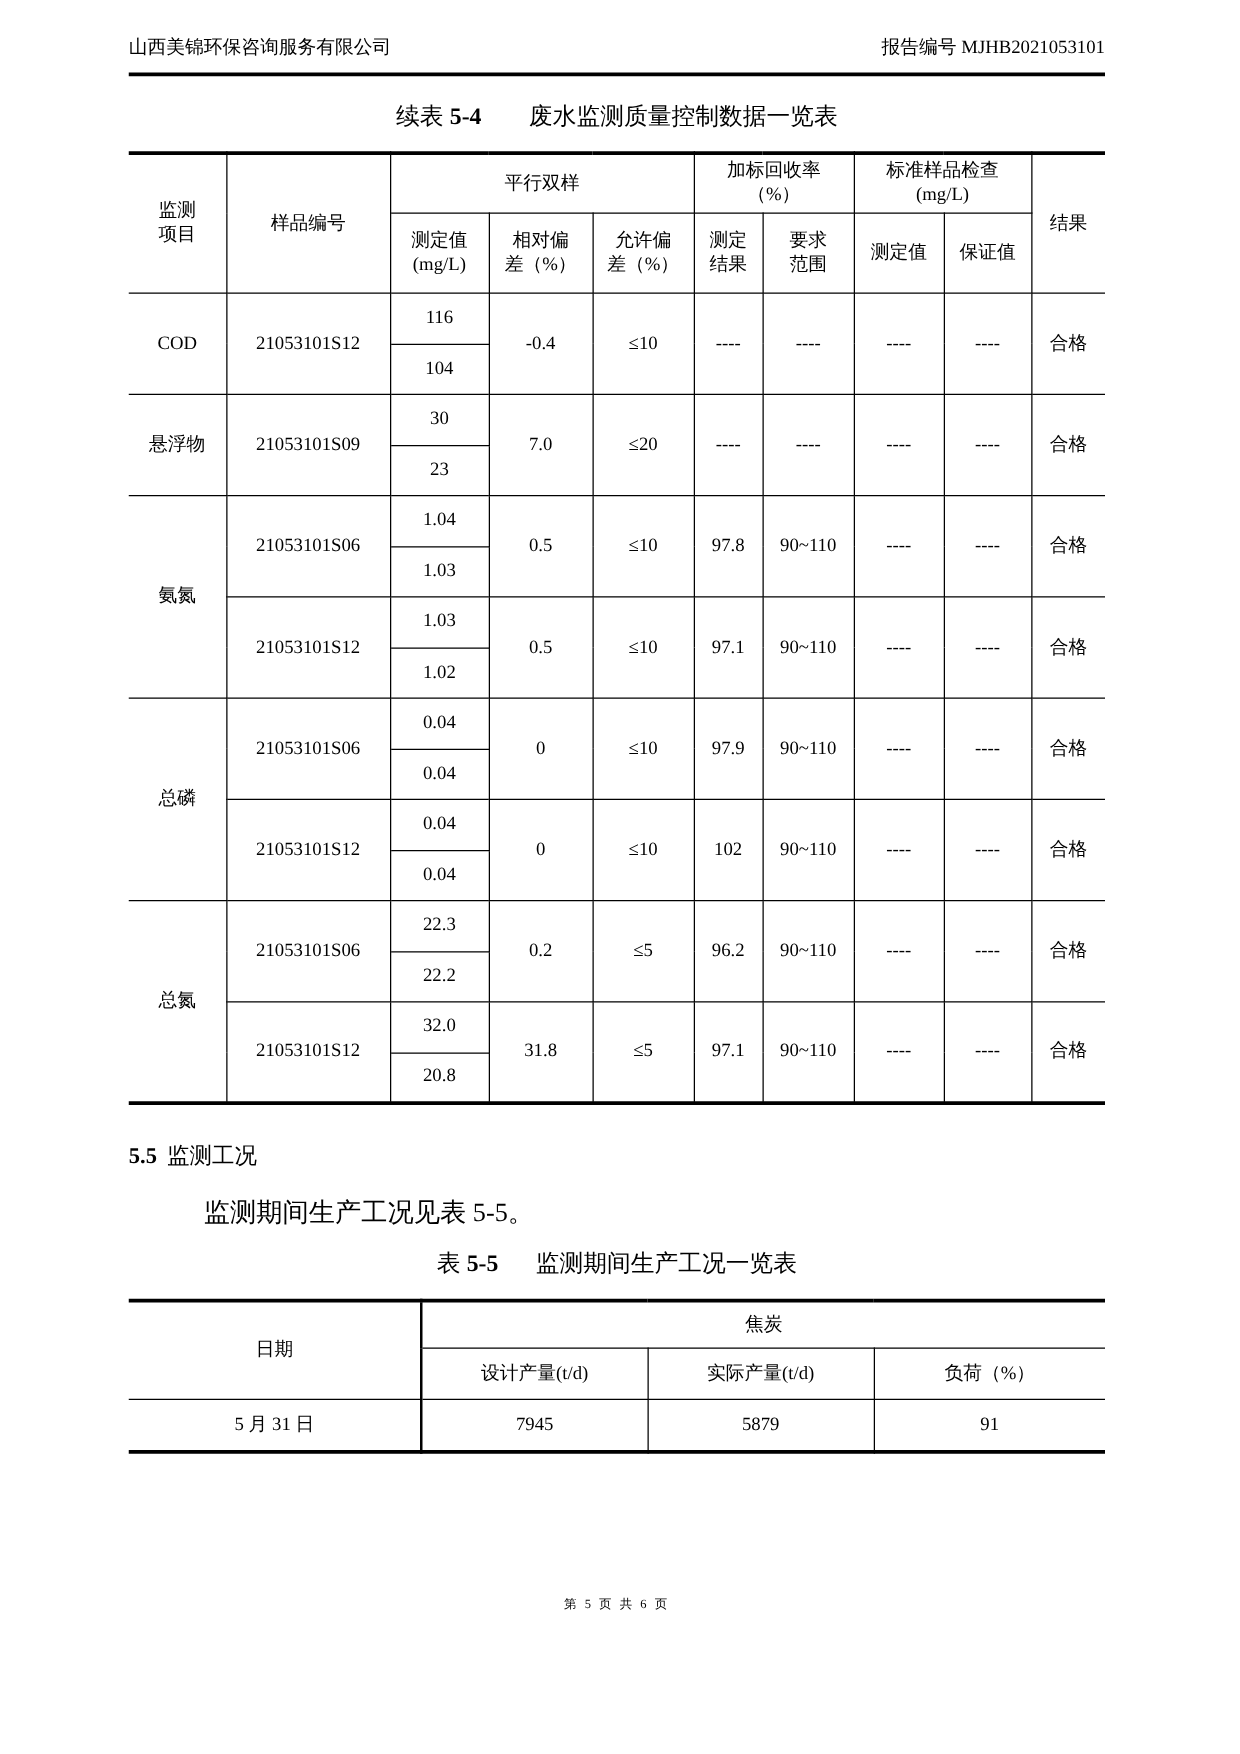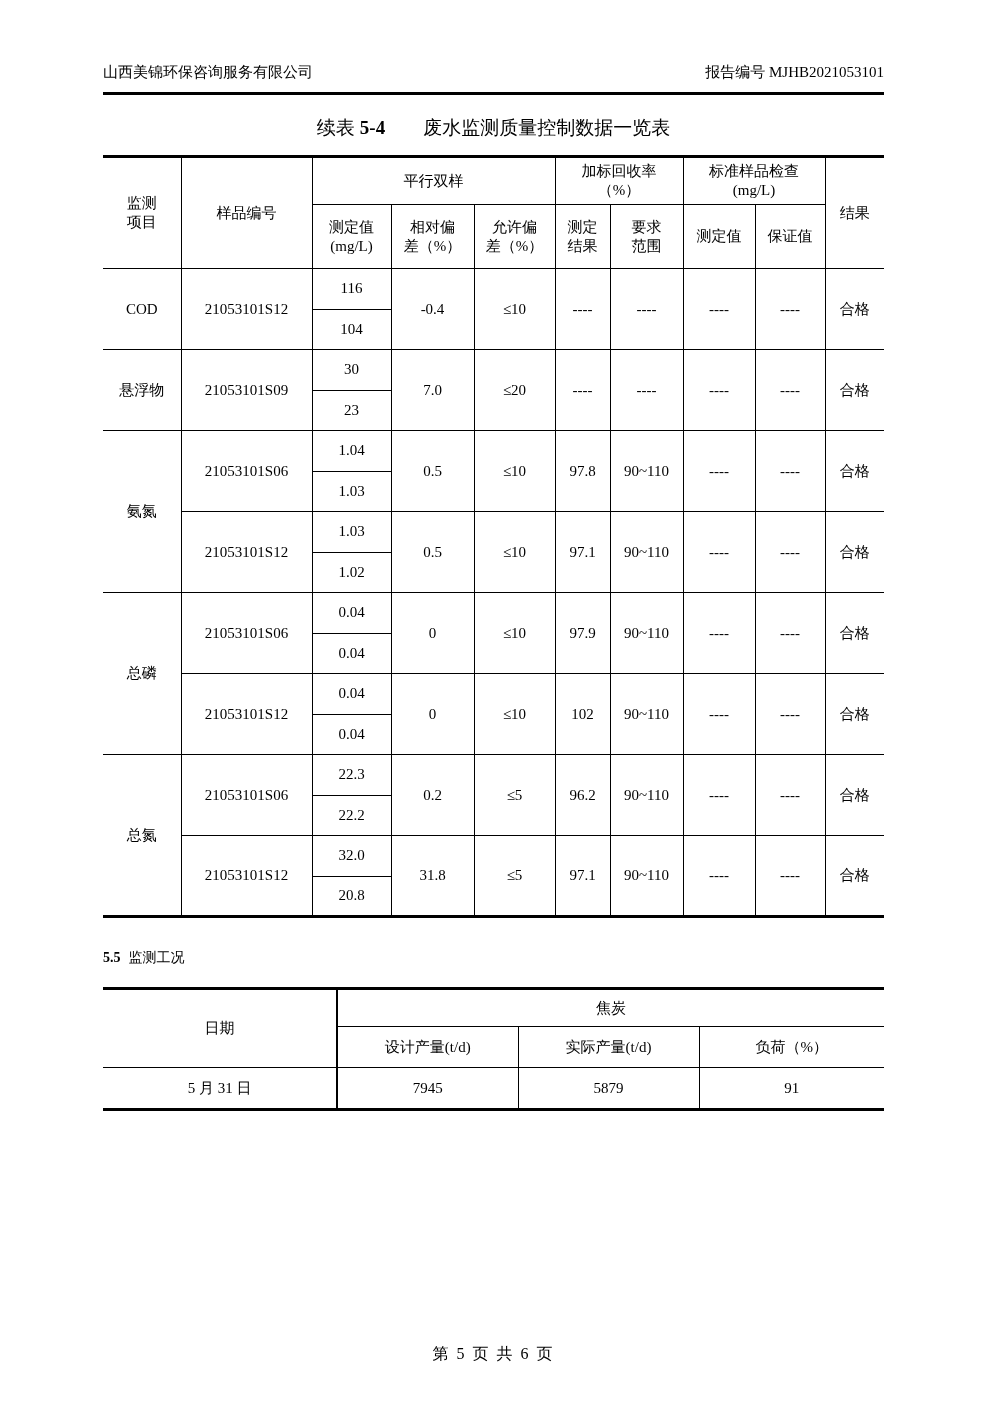--- a/index.html
+++ b/index.html
@@ -13,21 +13,21 @@
     position: relative;
     width: 992px;
     height: 1403px;
     background: #ffffff;
     overflow: hidden;
   }
   .content { margin-left: 103px; width: 781px; }
 
   
   .page-header {
-    padding-top: 62px;
+    padding-top: 28px;
     display: flex;
     justify-content: space-between;
     align-items: flex-end;
     font-size: 15px;
     line-height: 21px;
   }
   .header-rule {
     margin-top: 9px;
     border-top: 3px solid #000;
     width: 781px;
@@ -73,41 +73,41 @@
   
   .prod-table { margin-top: 14px; }
   .prod-table .hrow1 { height: 38px; }
   .prod-table .hrow2 { height: 41px; }
   .prod-table .drow  { height: 42px; }
   .b2-left { border-left: 2px solid #000 !important; }
 
   
   .section-heading {
     margin-top: 25px;
-    font-size: 14px;
+    font-size: 18px;
     line-height: 30px;
     font-weight: normal;
   }
   .section-number { font-weight: bold; margin-right: 8px; }
   .body-paragraph {
     margin-top: 17px;
     font-size: 21px;
     line-height: 29px;
     text-indent: 60px;
   }
   .prod-heading { margin-top: 13px; margin-bottom: 0; }
 
   
   .page-footer {
     position: absolute;
-    top: 1344px;
+    top: 1276px;
     left: 103px;
     width: 781px;
     text-align: center;
-    font-size: 16px;
+    font-size: 10px;
     letter-spacing: 2px;
   }
 </style>
 </head>
 <body>
 
 <div class="page">
   <div class="content">
 
     <div class="page-header">
@@ -281,21 +281,25 @@
       <tr>
         <td>20.8</td>
       </tr>
     </tbody>
       </table>
 
     <div class="section-heading">
       <span class="section-number">5.5</span><span>监测工况</span>
     </div>
 
-
+    <p class="body-paragraph">监测期间生产工况见表 5-5。</p>
+
+    <div class="table-title prod-title prod-heading">
+      <span>表</span><span class="title-num">5-5</span><span class="title-gap">监测期间生产工况一览表</span>
+    </div>
 
     <table class="prod-table">
       <colgroup>
         <col style="width:234px">
           <col style="width:181px">
           <col style="width:181px">
           <col style="width:185px">
       </colgroup>
       <tbody>
           <tr class="hrow1">

